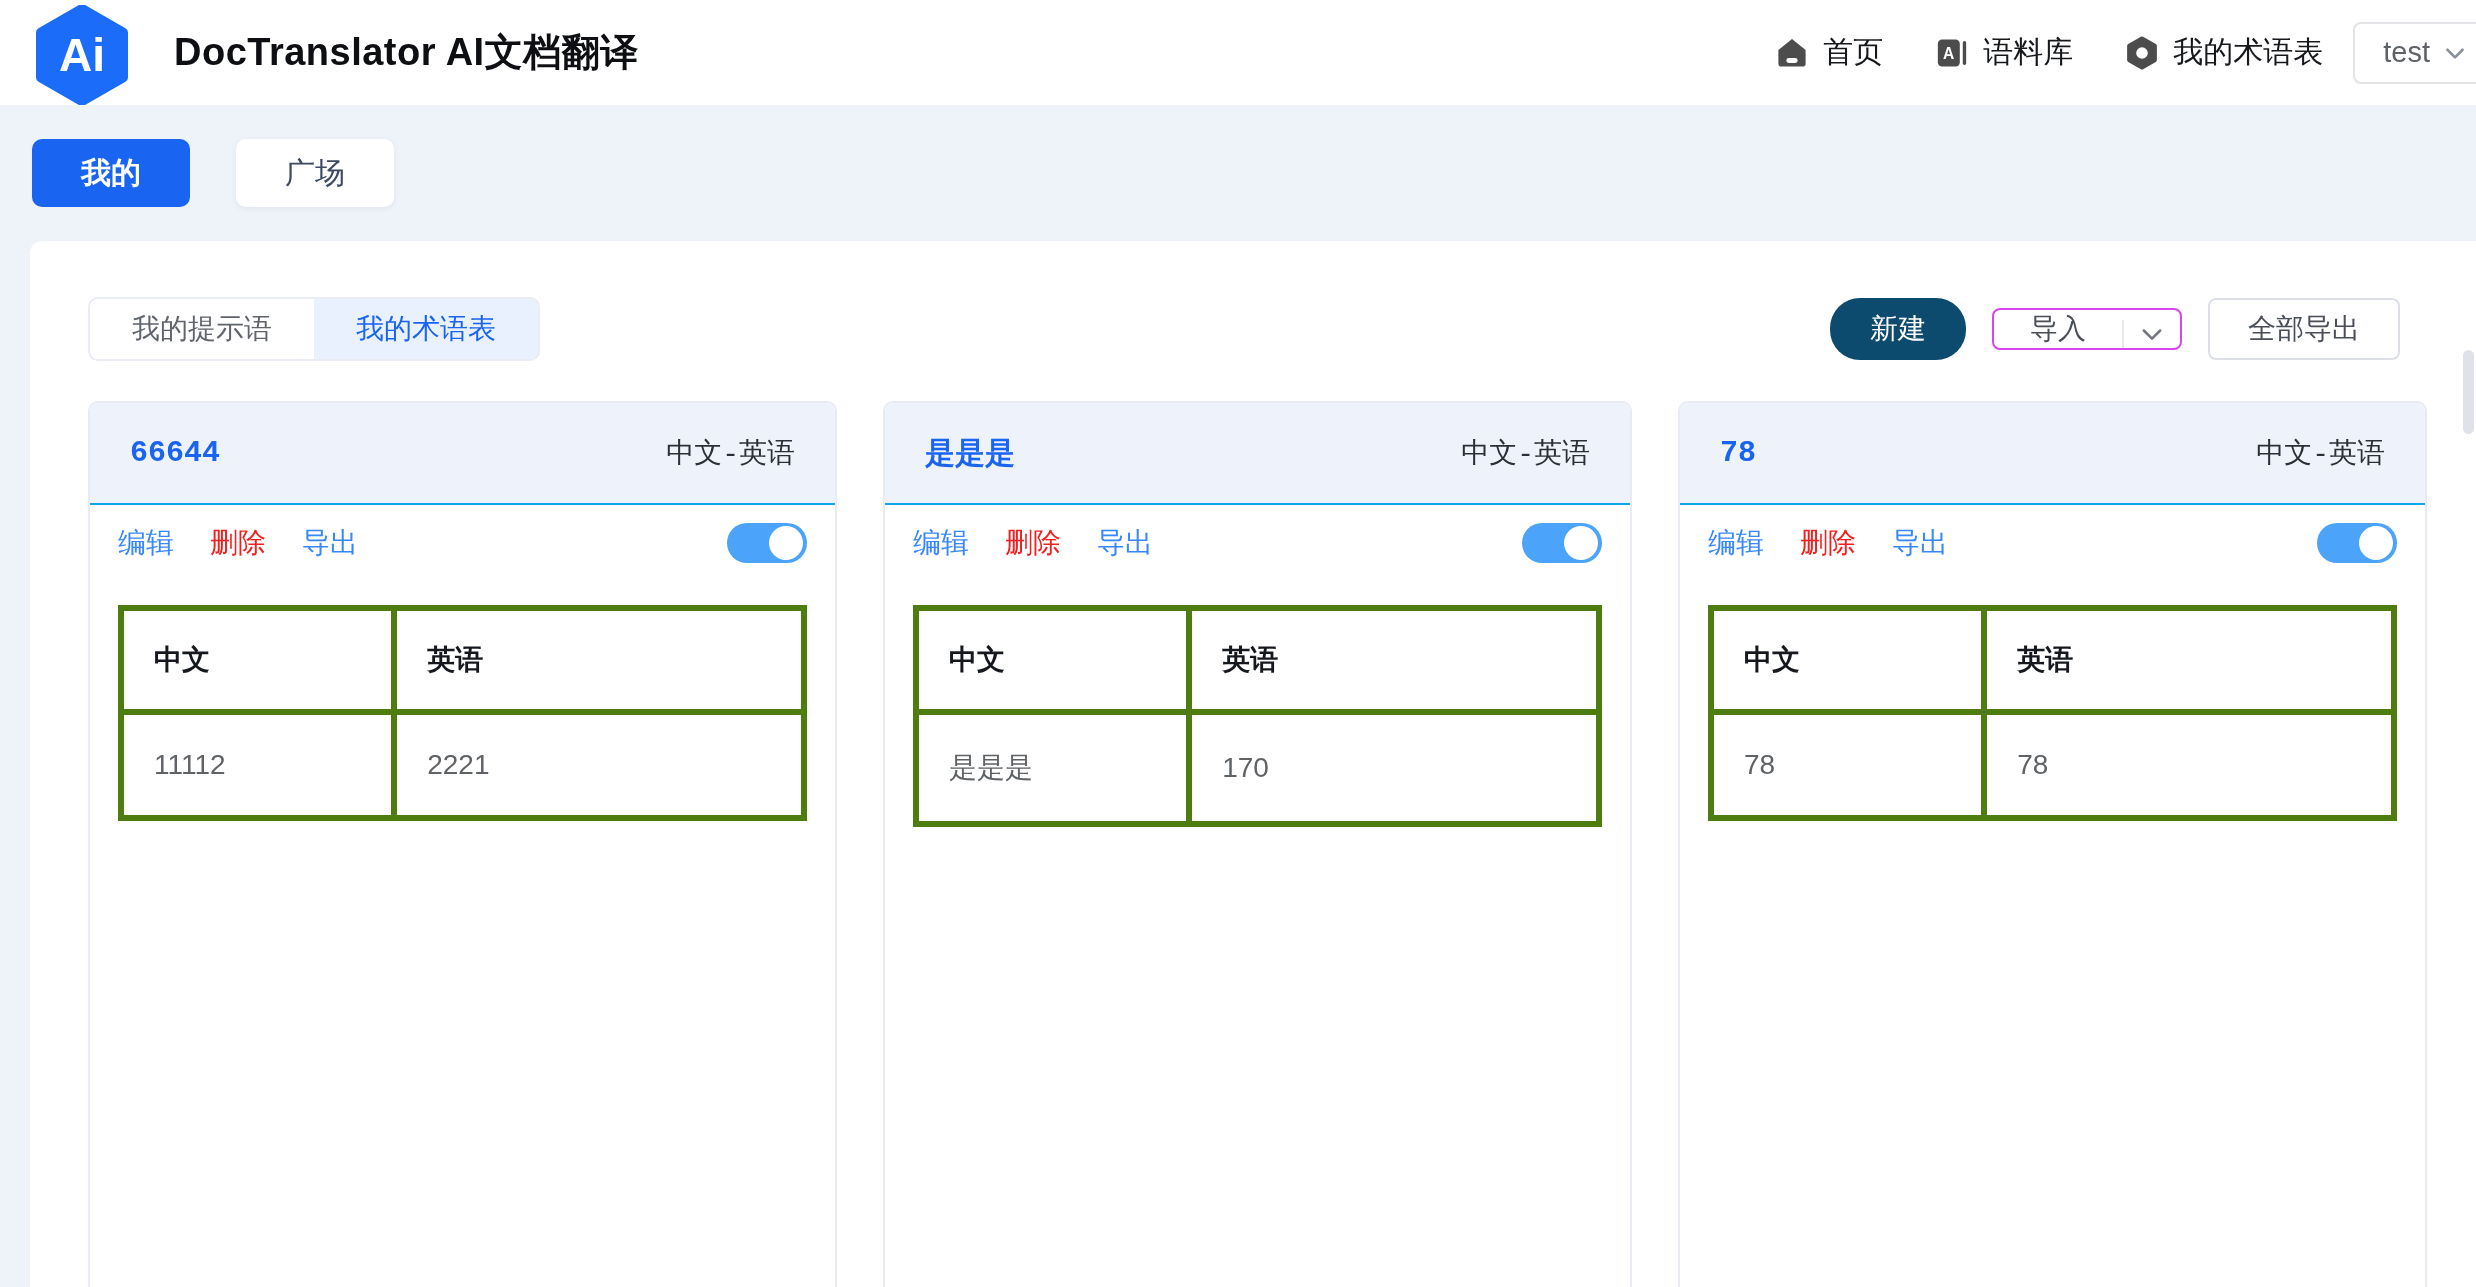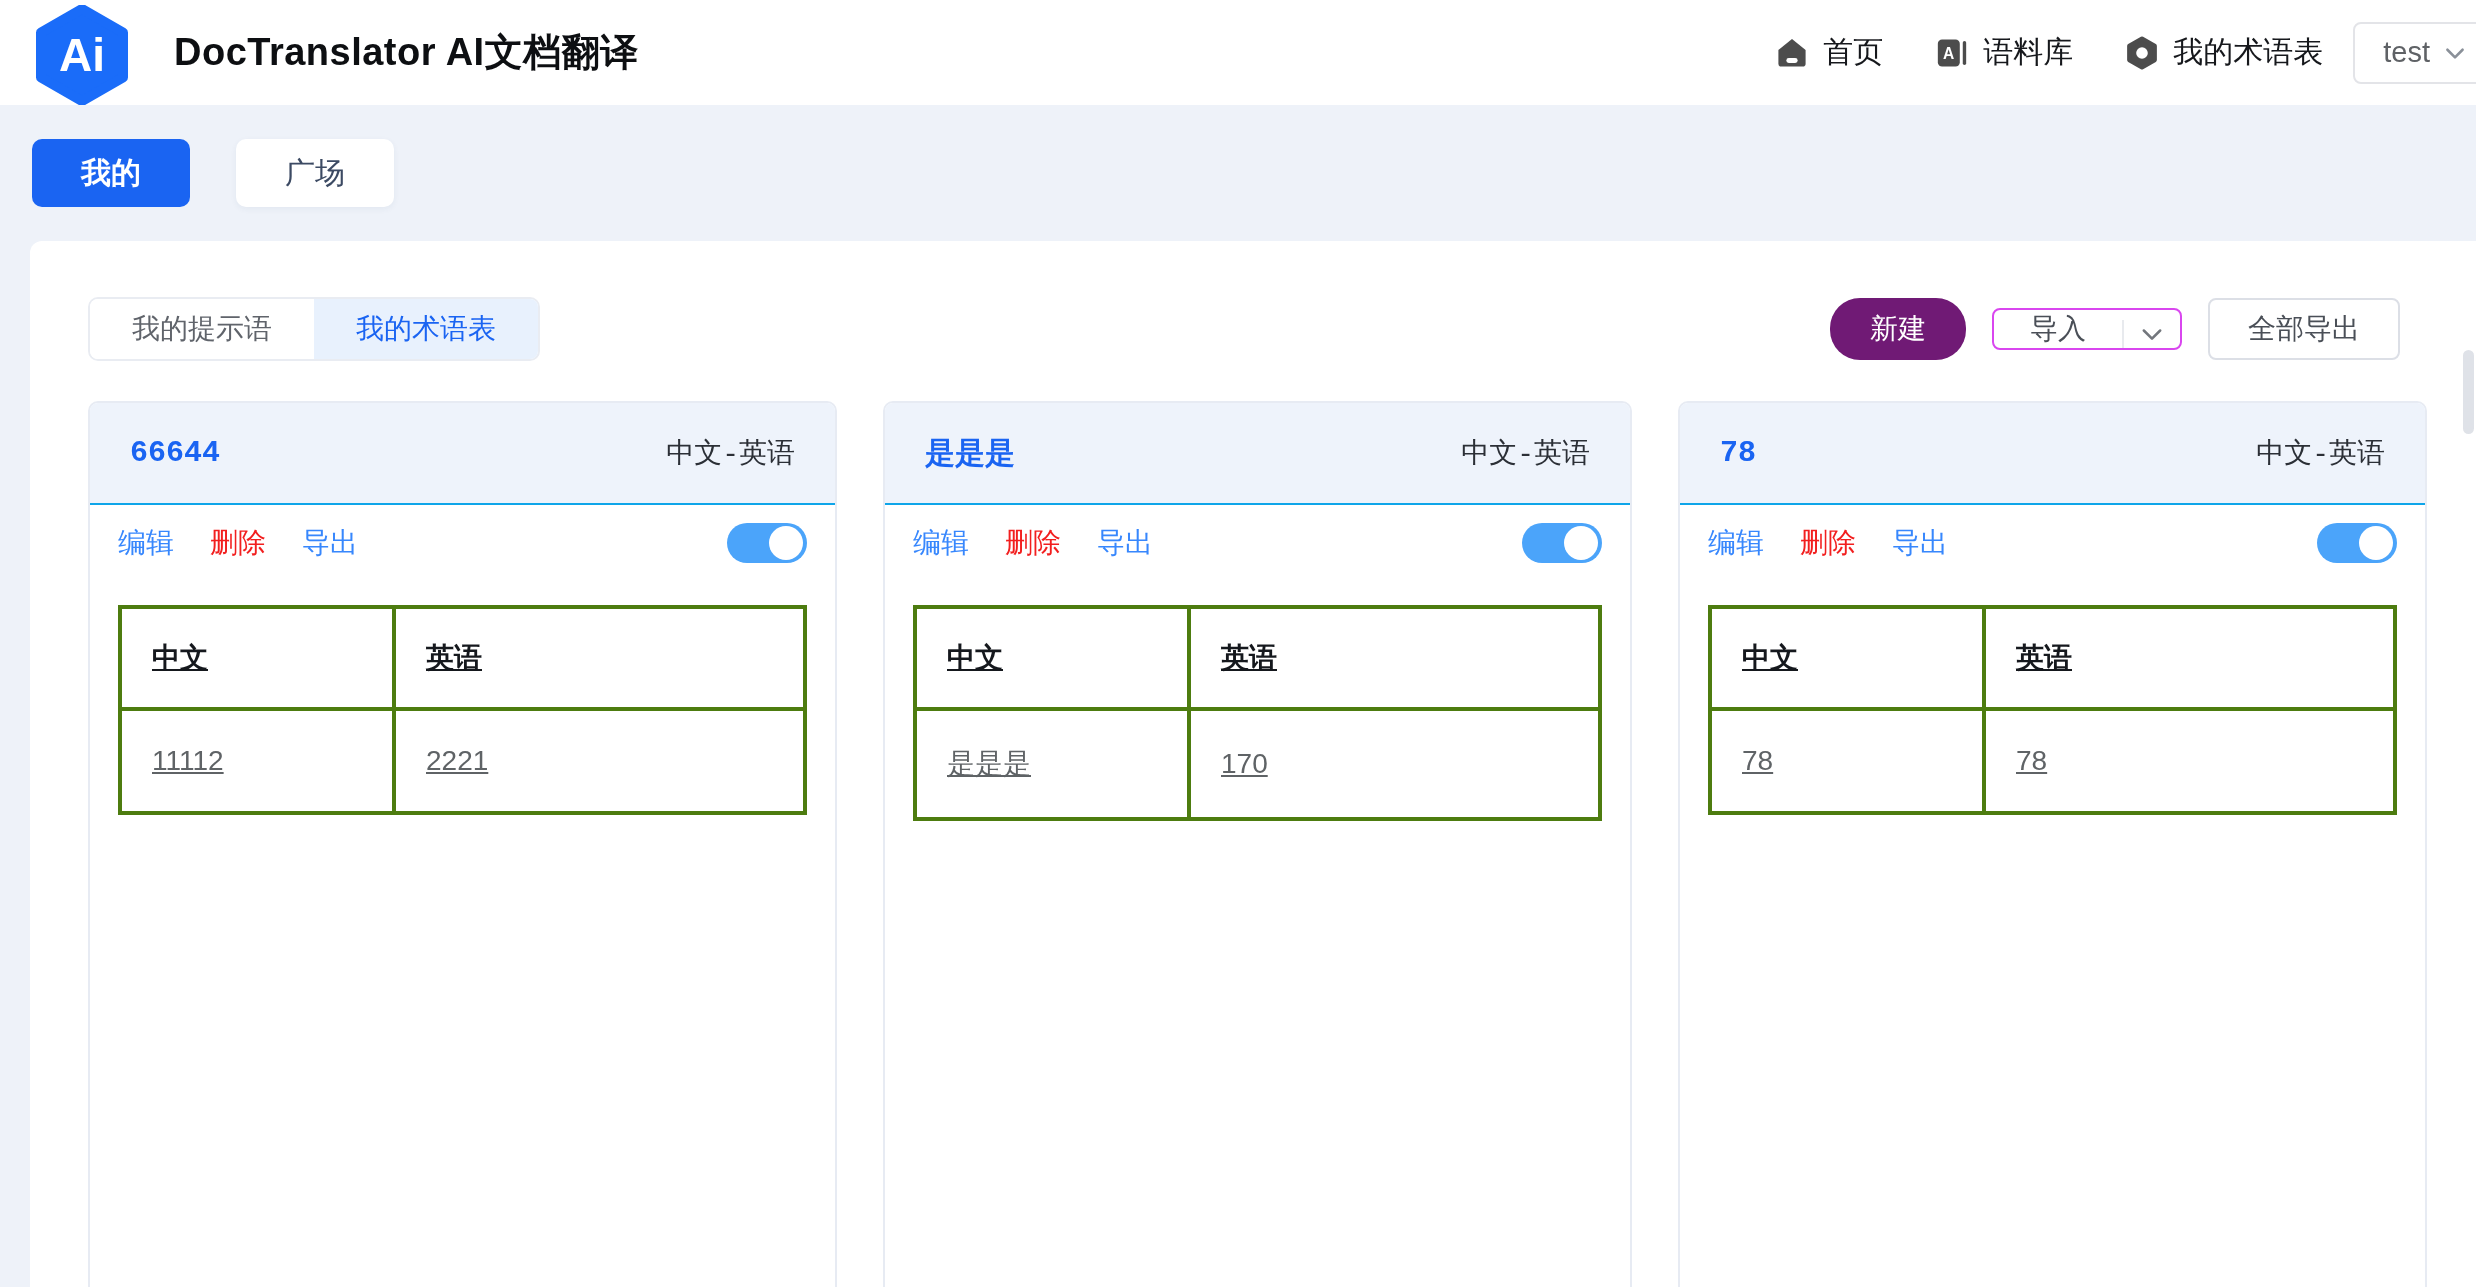--- a/index.html
+++ b/index.html
@@ -55,21 +55,21 @@
     height: 60px; padding: 0 42px; display: flex; align-items: center;
     font-size: 28px; color: #60646b; cursor: pointer; background: #ffffff;
   }
   .seg-tab.active { background: #e8f1fd; color: #1a64f2; }
 
   .panel-actions { display: flex; align-items: center; gap: 26px; margin-right: 18px; }
   .btn {
     height: 62px; display: inline-flex; align-items: center; justify-content: center;
     border-radius: 8px; font-size: 28px; cursor: pointer; white-space: nowrap;
   }
-  .btn-primary { background: #701a75; color: #fff; padding: 16px 40px; border-radius: 30px; }
+  .btn-primary { background: #0c4a6e; color: #fff; padding: 16px 40px; border-radius: 30px; }
   .btn-plain { background: #fff; border: 2px solid #dcdfe6; color: #4a4f57; padding: 0 38px; }
   .btn-split { display: inline-flex; align-items: flex-end; border: 2px solid #d946ef; border-radius: 8px; background: #fff; overflow: hidden; }
   .btn-split .split-main { padding: 0 36px; display: flex; align-items: center; font-size: 28px; color: #4a4f57; cursor: pointer; }
   .btn-split .split-caret { width: 58px; display: flex; align-items: center; justify-content: center; border-left: 2px solid #e8eaee; cursor: pointer; }
 
   
   .cards { display: flex; gap: 46px; margin-top: 40px; width: max-content; }
   .card {
     width: 749px; height: 1400px;
     border: 2px solid #e7ebf3; border-radius: 10px;
@@ -86,21 +86,21 @@
   .card-body { padding: 18px 28px 0 28px; }
   .card-actions { display: flex; align-items: center; }
   .link { font-size: 28px; margin-right: 36px; cursor: pointer; }
   .link-blue { color: #3787fd; }
   .link-red { color: #f21f1f; }
   .actions-spacer { flex: 1; }
   .toggle { width: 80px; height: 40px; border-radius: 20px; background: #4ba4fa; position: relative; cursor: pointer; flex: 0 0 auto; }
   .toggle .knob { position: absolute; top: 3px; right: 4px; width: 34px; height: 34px; border-radius: 50%; background: #ffffff; }
 
   table.pairs { border-collapse: collapse; width: 100%; margin-top: 42px; }
-  table.pairs th, table.pairs td { border: 4px solid #4d7c0f; text-align: left; text-decoration: underline; }
+  table.pairs th, table.pairs td { border: 6px solid #4d7c0f; text-align: left; }
   table.pairs th { font-size: 28px; font-weight: 700; color: #15181d; padding: 30px 30px; }
   table.pairs td { font-size: 28px; color: #5f6366; padding: 34px 30px; }
   table.pairs .col-src { width: 40%; }
 
   
   .scroll-thumb { position: absolute; right: 2px; top: 350px; width: 11px; height: 84px; border-radius: 6px; background: #dfe2e8; }
 </style>
 </head>
 <body>
 

